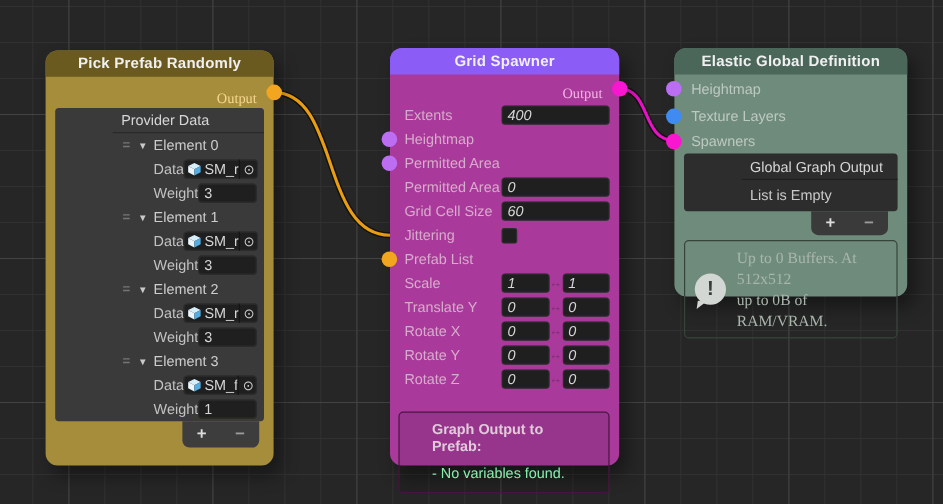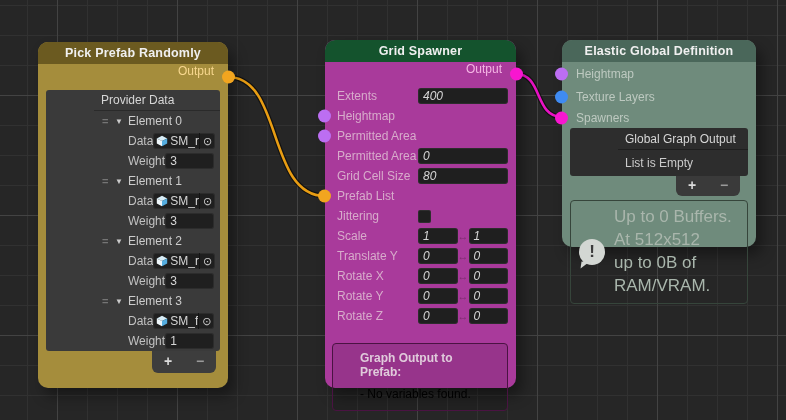--- a/index.html
+++ b/index.html
@@ -18,21 +18,21 @@
   }
   .wires{position:absolute;left:0;top:0;z-index:1;}
   .wire-shadow{fill:none;stroke:rgba(0,0,0,.55);stroke-width:5;stroke-linecap:round;}
   .wire{fill:none;stroke-width:2.6;stroke-linecap:round;}
 
   .node{position:absolute;z-index:2;border-radius:10px;box-shadow:6px 8px 14px rgba(0,0,0,.38);}
   .node-header{height:22px;border-radius:10px 10px 0 0;display:flex;align-items:center;justify-content:center;
     font-weight:bold;font-size:12.5px;color:#f0f0f0;letter-spacing:.2px;}
   .port{position:absolute;width:13px;height:13px;border-radius:50%;top:50%;transform:translateY(-50%);}
   .port-right{right:-7px;} .port-left{left:-7px;}
-  .output-row{position:relative;display:flex;align-items:flex-start;justify-content:flex-end;padding-right:14px;}
+  .output-row{position:relative;display:flex;align-items:flex-end;justify-content:flex-end;padding-right:14px;font-family:Liberation Serif, serif;}
 
   
   #node-pick{left:38px;top:42px;width:190px;height:346px;}
   #node-pick .output-row{height:26px;color:#f7d78e;}
   .panel{margin:0 8px;border-radius:3px;color:#c8c8c8;padding-left:48px;}
   #node-pick .panel{background:#3a3a3a;}
   .panel-title{height:21px;line-height:21px;padding-left:7px;border-bottom:1px solid #2a2a2a;color:#d6d6d6;}
   .el-head{height:20px;display:flex;align-items:center;padding-left:8px;}
   .handle{width:13px;color:#757575;font-weight:bold;font-size:11px;}
   .tri{width:13px;font-size:8px;color:#c9c9c9;}
@@ -56,37 +56,37 @@
   #node-grid .output-row{height:24px;color:#f4b4e4;}
   .g-row{position:relative;height:20px;display:flex;align-items:center;padding-left:12px;padding-right:8px;}
   .g-row .lbl{flex:1;color:#d7abcb;}
   .g-row .field{width:90px;font-style:italic;}
   .field-col{width:90px;display:flex;align-items:center;justify-content:space-between;}
   .pair-f1{width:33px;} .pair-f2{width:39px;}
   .range-arrow{color:#7e2d6f;font-size:11px;}
   .checkbox{width:13px;height:13px;background:#1f1f1f;border-radius:2px;box-shadow:inset 0 0 0 1px rgba(255,255,255,.07);}
   .footer-box{margin:17px 8px 0 7px;border:1px solid #4a1342;border-radius:4px;background:rgba(0,0,0,.10);padding:7px 27px 9px;}
   .footer-title{font-weight:bold;color:#e0cbdb;}
-  .footer-msg{margin-top:8px;color:#000000;}
+  .footer-msg{margin-top:8px;color:#86efac;}
 
   
   #node-elastic{left:562px;top:40px;width:194px;height:207px;}
   .e-row{position:relative;height:21px;display:flex;align-items:center;padding-left:14px;color:#bdc9c0;}
   .e-row.tall{height:24px;}
   #node-elastic .panel{margin:0 8px;background:#2d2d2d;}
   #node-elastic .panel-title{height:22px;line-height:22px;border-bottom:1px solid #1f1f1f;}
   .empty-row{height:26px;line-height:26px;padding-left:7px;color:#cbcbcb;}
   #node-elastic .plusminus{height:20px;background:#3a3a3a;margin-right:16px;}
   #node-elastic .pm-btn{line-height:19px;}
   .info-box{margin:4px 8px 0;border:1px solid #36453b;border-radius:4px;padding:5px 8px;display:flex;align-items:center;gap:9px;}
   .info-icon{position:relative;flex:0 0 auto;width:26px;height:26px;border-radius:50%;background:#d3d7d3;
     color:#3b3b3b;font-weight:bold;font-size:17px;display:flex;align-items:center;justify-content:center;}
   .info-icon::after{content:"";position:absolute;bottom:-4px;left:2px;width:0;height:0;
     border-left:7px solid #d3d7d3;border-bottom:7px solid transparent;transform:rotate(8deg);}
-  .info-text{font-size:17px;line-height:1.35;color:#a9b6ac;}
+  .info-text{font-size:13px;line-height:1.35;color:#a9b6ac;font-family:Liberation Serif, serif;}
 </style>
 </head>
 <body>
 
 <div class="canvas">
 
   <svg class="wires" width="786" height="420">
     <path class="wire-shadow" d="M228,77 C283,77 267,196 325,196"></path>
     <path class="wire" d="M228,77 C283,77 267,196 325,196" style="stroke: rgb(232, 157, 19);"></path>
     <path class="wire-shadow" d="M516,74 C543,74 534,117 562,117"></path>
@@ -194,21 +194,21 @@
       </div>
     </div>
 
     <div class="plusminus">
       <span class="pm-btn">+</span>
       <span class="pm-btn pm-minus">−</span>
     </div>
   </div>
 
   <div class="node" id="node-grid" style="background: rgb(169, 58, 155);">
-    <div class="node-header" style="background: #14532d;">
+    <div class="node-header" style="background: #8b5cf6;">
       <span>Grid Spawner</span>
     </div>
     <div class="output-row">
       <span>Output</span>
       <span class="port port-right" style="background: rgb(248, 22, 208);"></span>
     </div>
 
     <div class="g-row">
       <span class="lbl">Extents</span>
       <span class="field">400</span>
@@ -220,31 +220,31 @@
     <div class="g-row">
       <span class="port port-left" style="background: rgb(188, 110, 242);"></span>
       <span class="lbl">Permitted Area</span>
     </div>
     <div class="g-row">
       <span class="lbl">Permitted Area</span>
       <span class="field">0</span>
     </div>
     <div class="g-row">
       <span class="lbl">Grid Cell Size</span>
-      <span class="field">80</span>
+      <span class="field">60</span>
+    </div>
+    <div class="g-row">
+      <span class="lbl">Jittering</span>
+      <span class="field-col">
+          <span class="checkbox"></span>
+        </span>
     </div>
     <div class="g-row">
       <span class="port port-left" style="background: rgb(242, 165, 31);"></span>
       <span class="lbl">Prefab List</span>
-    </div>
-    <div class="g-row">
-      <span class="lbl">Jittering</span>
-      <span class="field-col">
-          <span class="checkbox"></span>
-        </span>
     </div>
     <div class="g-row">
       <span class="lbl">Scale</span>
       <span class="field-col">
         <span class="field pair-f1">1</span>
         <span class="range-arrow">↔</span>
         <span class="field pair-f2">1</span>
       </span>
     </div>
     <div class="g-row">

